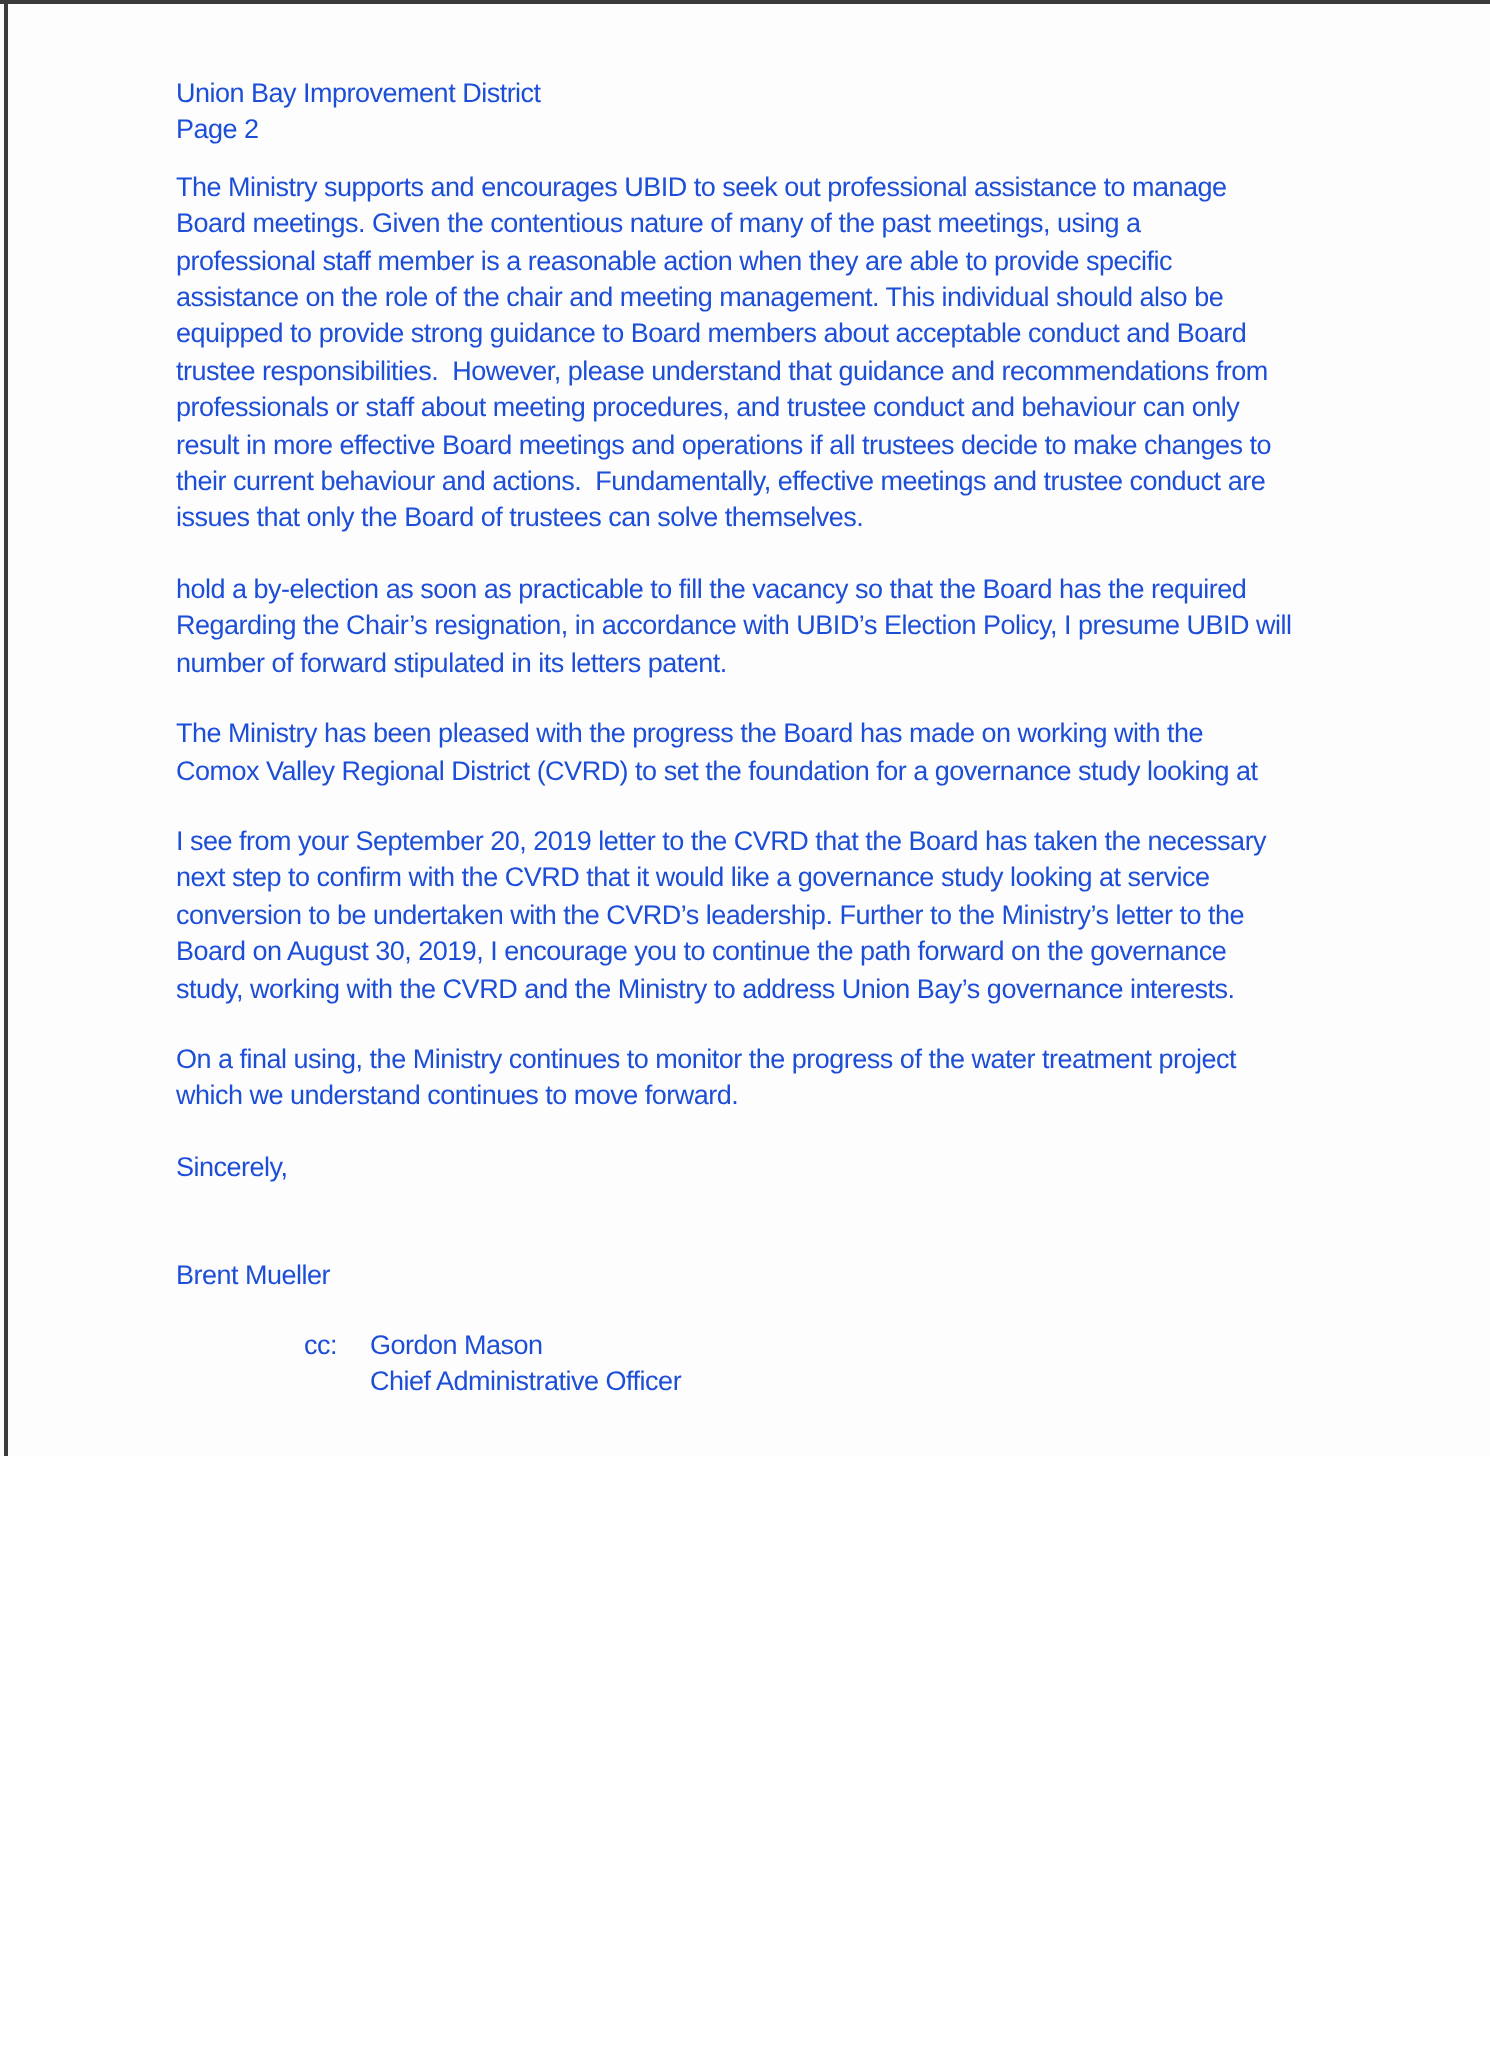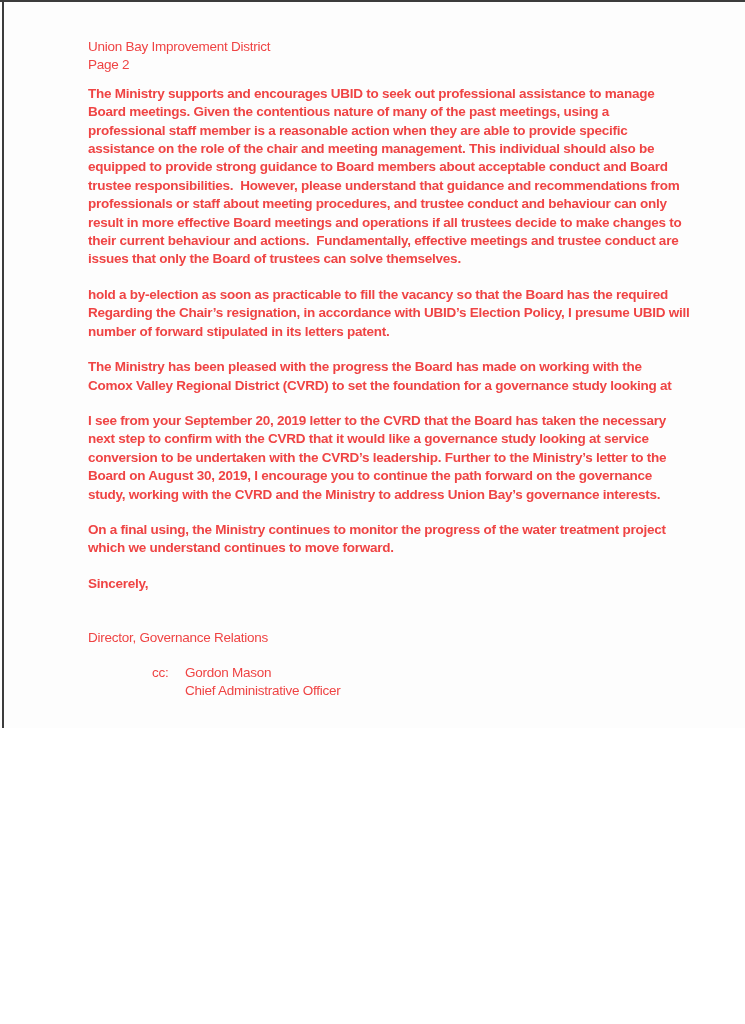--- a/index.html
+++ b/index.html
@@ -3,21 +3,21 @@
 <meta charset="utf-8">
 <style>
   html, body { margin: 0; padding: 0; background: #ffffff; }
   .scan-page {
     position: relative;
     width: 745px;
     height: 728px;
     background: #fdfdfd;
     overflow: hidden;
     font-family: "Liberation Sans", sans-serif;
-    color: #ef4444;
+    color: #1d4ed8;
   }
   
   .edge-top {
     position: absolute; top: 0; left: 0; width: 745px; height: 2px;
     background: #3c3c3c;
   }
   .edge-left {
     position: absolute; top: 0; left: 2px; width: 2px; height: 1024px;
     background: #3c3c3c;
   }
@@ -28,21 +28,21 @@
   .bottom-band {
     position: absolute; left: 0; top: 1015px; width: 745px; height: 9px;
     background: #161616;
   }
   
   .content {
     position: absolute; left: 88px; top: 38px; width: 645px;
     font-size: 13.5px; line-height: 18.4px; letter-spacing: -0.25px;
   }
   .hdr { margin: 0 0 10px 0; }
-  .para { margin: 0 0 17px 0; white-space: pre-wrap; font-weight: bold; }
+  .para { margin: 0 0 17px 0; white-space: pre-wrap; }
   .closing { margin-bottom: 0; }
   .sig { margin-top: 36px; }
   .cc-row { margin-top: 16px; display: flex; }
   .cc-label { margin-left: 64px; width: 20px; }
   .cc-col { margin-left: 13px; }
 </style>
 </head>
 <body>
 
 <div class="scan-page">
@@ -57,21 +57,21 @@
 
     <div class="para"><div>The Ministry supports and encourages UBID to seek out professional assistance to manage</div><div>Board meetings. Given the contentious nature of many of the past meetings, using a</div><div>professional staff member is a reasonable action when they are able to provide specific</div><div>assistance on the role of the chair and meeting management. This individual should also be</div><div>equipped to provide strong guidance to Board members about acceptable conduct and Board</div><div>trustee responsibilities.  However, please understand that guidance and recommendations from</div><div>professionals or staff about meeting procedures, and trustee conduct and behaviour can only</div><div>result in more effective Board meetings and operations if all trustees decide to make changes to</div><div>their current behaviour and actions.  Fundamentally, effective meetings and trustee conduct are</div><div>issues that only the Board of trustees can solve themselves.</div></div>
     <div class="para"><div>hold a by-election as soon as practicable to fill the vacancy so that the Board has the required</div><div>Regarding the Chair’s resignation, in accordance with UBID’s Election Policy, I presume UBID will</div><div>number of forward stipulated in its letters patent.</div></div>
     <div class="para"><div>The Ministry has been pleased with the progress the Board has made on working with the</div><div>Comox Valley Regional District (CVRD) to set the foundation for a governance study looking at</div></div>
     <div class="para"><div>I see from your September 20, 2019 letter to the CVRD that the Board has taken the necessary</div><div>next step to confirm with the CVRD that it would like a governance study looking at service</div><div>conversion to be undertaken with the CVRD’s leadership. Further to the Ministry’s letter to the</div><div>Board on August 30, 2019, I encourage you to continue the path forward on the governance</div><div>study, working with the CVRD and the Ministry to address Union Bay’s governance interests.</div></div>
     <div class="para"><div>On a final using, the Ministry continues to monitor the progress of the water treatment project</div><div>which we understand continues to move forward.</div></div>
 
     <div class="para closing">Sincerely,</div>
 
     <div class="sig">
-      <div>Director, Governance Relations</div>
+      <div>Brent Mueller</div>
     </div>
 
     <div class="cc-row">
       <div class="cc-label">cc:</div>
       <div class="cc-col">
         <div>Gordon Mason</div>
         <div>Chief Administrative Officer</div>
       </div>
     </div>
   </div>

